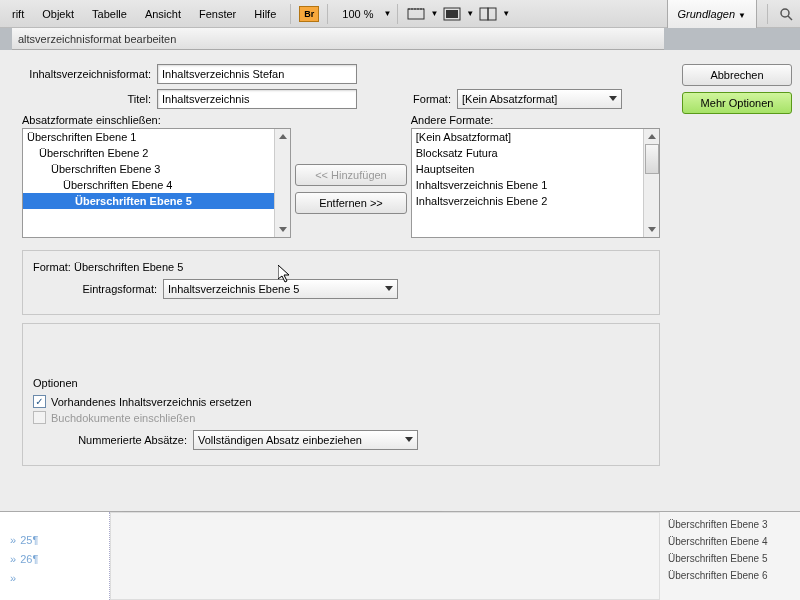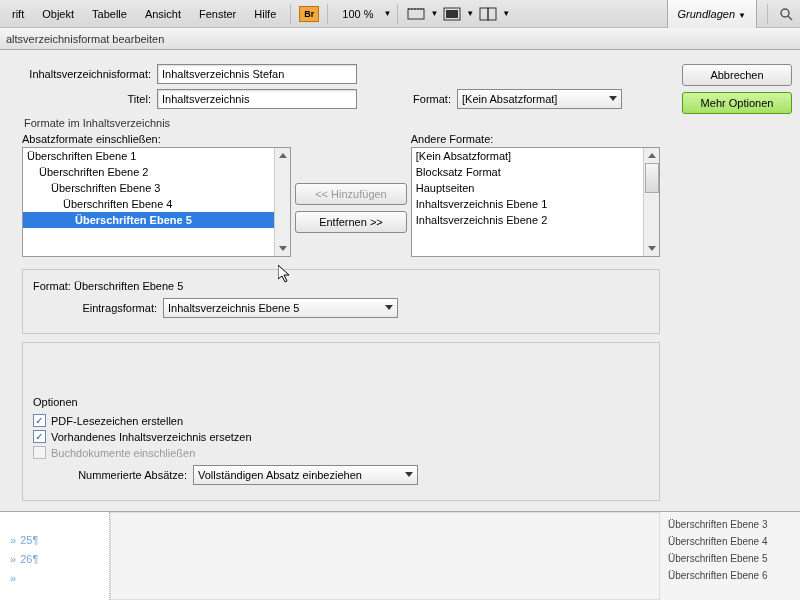--- a/index.html
+++ b/index.html
@@ -10,21 +10,21 @@
   .menubar .sep { width: 1px; height: 20px; background: #bbb; margin: 0 4px; }
   .menubar .icon-btn { display:flex; align-items:center; justify-content:center; width: 24px; height: 22px; border: 1px solid transparent; }
   .menubar .br-badge { display:flex; align-items:center; justify-content:center; width:20px; height:16px; background:#f7a83c; border:1px solid #b47512; font-weight:bold; font-size:9px; }
   .menubar .zoom { padding: 0 8px; }
   .menubar .right { margin-left:auto; display:flex; align-items:center; gap:6px; }
   .menubar .basics { padding: 16px 10px; border:1px solid #aaa; background:linear-gradient(#fff,#e6e6e6); border-radius:3px;font-style:italic; }
   .menubar .searchic { width:18px; }
 
   .doc-bg { position:absolute; top:28px; left:0; right:0; bottom:0; background:#b8bdc2; }
 
-  .dialog-titlebar { position:absolute; top:28px; left:0; width:800px; height:22px; background:linear-gradient(#f6f6f6,#e0e0e0); border-bottom:1px solid #aaa; display:flex; align-items:center; padding-left:6px; font-size:11px; color:#333; }
+  .dialog-titlebar { position:absolute; top:28px; left:12px; width:652px; height:22px; background:linear-gradient(#f6f6f6,#e0e0e0); border-bottom:1px solid #aaa; display:flex; align-items:center; padding-left:6px; font-size:11px; color:#333; }
 
   .dialog-body { position:absolute; top:50px; left:0; width:800px; height:462px; background:#ededed; border-bottom:1px solid #aaa; }
 
   .right-buttons { position:absolute; right:8px; top:14px; width:110px; display:flex; flex-direction:column; gap:6px; }
   .btn { height:22px; background:linear-gradient(#fcfcfc,#e4e4e4); border:1px solid #8a8a8a; border-radius:3px; text-align:center; line-height:20px; cursor:default; }
   .btn.active { background:linear-gradient(#d0f59c,#a6e267); border-color:#5a9a1a; }
 
   .form-area { position:absolute; left:10px; top:14px; width:650px;padding-left:12px; }
   .row { display:flex; align-items:center; margin-bottom:5px; }
   .row label { text-align:right; padding-right:6px; }
@@ -139,21 +139,20 @@
     <div class="row">
       <label style="width:135px;">Titel:</label>
       <input class="text-input shadow" style="width: 200px;" value="Inhaltsverzeichnis">
       <label style="width:75px; margin-left:25px;">Format:</label>
       <div class="dropdown" style="width:165px;">
         <span>[Kein Absatzformat]</span>
         <div class="arrow"></div>
       </div>
     </div>
 
-    <div class="group-label" style="color:#333;">Formate im Inhaltsverzeichnis</div>
 
     <div style="display:flex; gap:0;">
 
       <div style="width:270px;">
         <div style="margin-bottom:2px;">Absatzformate einschließen:</div>
         <div class="list-box">
           <div class="item" style="padding-left:4px;">Überschriften Ebene 1</div>
           <div class="item" style="padding-left:16px;">Überschriften Ebene 2</div>
           <div class="item" style="padding-left:28px;">Überschriften Ebene 3</div>
           <div class="item" style="padding-left:40px;">Überschriften Ebene 4</div>
@@ -176,21 +175,21 @@
 
       <div class="mid-btns">
         <div class="btn disabled">&lt;&lt; Hinzufügen</div>
         <div class="btn">Entfernen &gt;&gt;</div>
       </div>
 
       <div style="width:250px;">
         <div style="margin-bottom:2px;">Andere Formate:</div>
         <div class="list-box">
           <div class="item">[Kein Absatzformat]</div>
-          <div class="item">Blocksatz Format</div>
+          <div class="item">Blocksatz Futura</div>
           <div class="item">Hauptseiten</div>
           <div class="item">Inhaltsverzeichnis Ebene 1</div>
           <div class="item">Inhaltsverzeichnis Ebene 2</div>
           <div class="scrollbar">
             <div class="sb-arrow">
                 <svg width="8" height="5">
                   <polygon points="4,0 8,5 0,5" fill="#666"></polygon>
                 </svg>
               </div>
             <div class="sb-thumb" style="height:30px;"></div>
@@ -213,24 +212,20 @@
           <span>Inhaltsverzeichnis Ebene 5</span>
           <div class="arrow"></div>
         </div>
       </div>
     </div>
 
     <div class="section-box" style="margin-top:8px;">
       <div style="margin-bottom:6px;margin-top:43px;">Optionen</div>
       <div class="checkbox-row">
         <div class="cb checked"></div>
-        <span>PDF-Lesezeichen erstellen</span>
-      </div>
-      <div class="checkbox-row">
-        <div class="cb checked"></div>
         <span>Vorhandenes Inhaltsverzeichnis ersetzen</span>
       </div>
       <div class="checkbox-row">
         <div class="cb disabled"></div>
         <span class="disabled-text">Buchdokumente einschließen</span>
       </div>
       <div class="row" style="margin-top:6px;">
         <label style="width:160px;">Nummerierte Absätze:</label>
         <div class="dropdown" style="width:225px;">
           <span>Vollständigen Absatz einbeziehen</span>

